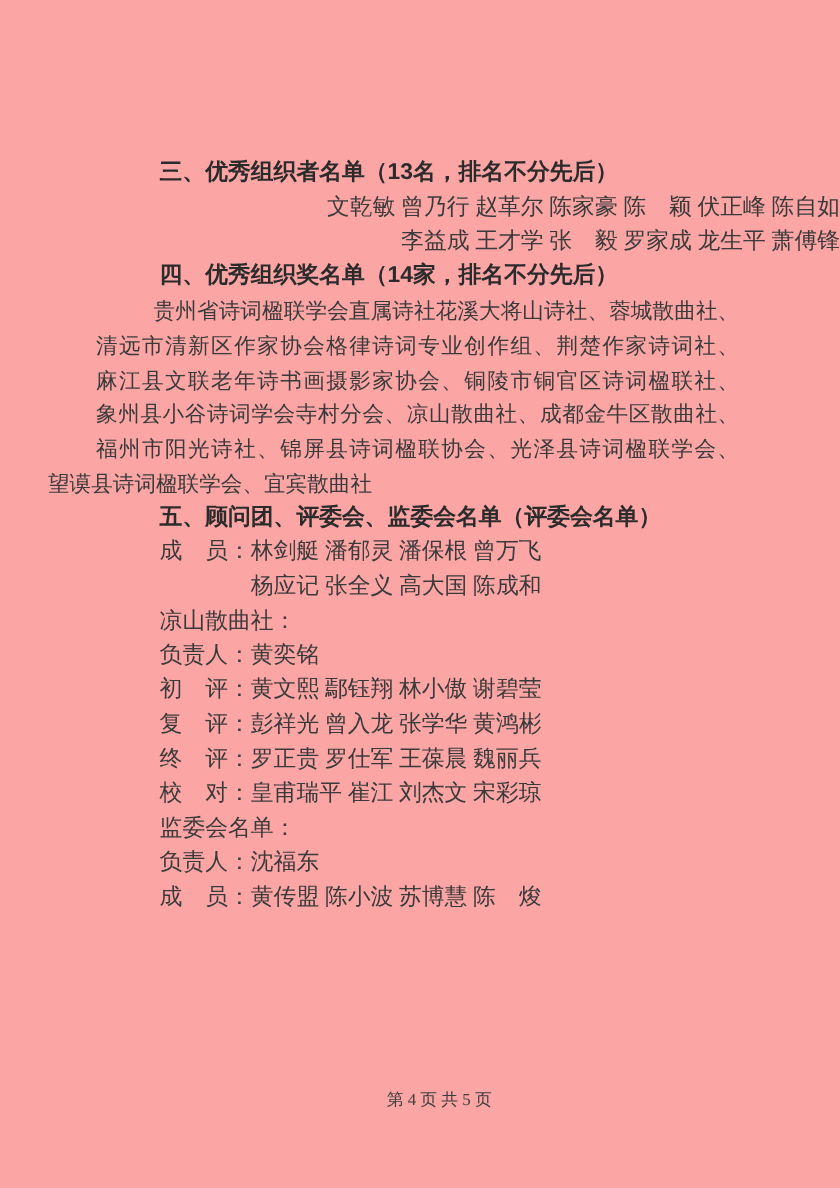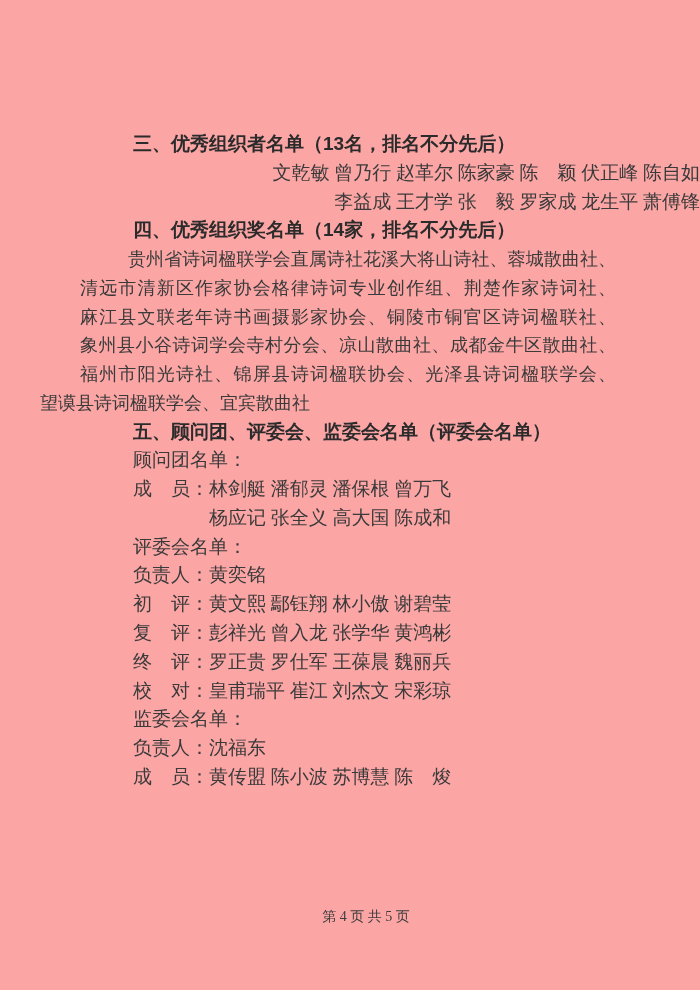--- a/index.html
+++ b/index.html
@@ -85,24 +85,23 @@
     <div class="line names">文乾敏 曾乃行 赵革尔 陈家豪 陈　颖 伏正峰 陈自如</div>
     <div class="line names">李益成 王才学 张　毅 罗家成 龙生平 萧傅锋</div>
     <div class="line heading">四、优秀组织奖名单（14家，排名不分先后）</div>
     <div class="line para para-first">贵州省诗词楹联学会直属诗社花溪大将山诗社、蓉城散曲社、</div>
     <div class="line para">清远市清新区作家协会格律诗词专业创作组、荆楚作家诗词社、</div>
     <div class="line para">麻江县文联老年诗书画摄影家协会、铜陵市铜官区诗词楹联社、</div>
     <div class="line para">象州县小谷诗词学会寺村分会、凉山散曲社、成都金牛区散曲社、</div>
     <div class="line para">福州市阳光诗社、锦屏县诗词楹联协会、光泽县诗词楹联学会、</div>
     <div class="line para-last">望谟县诗词楹联学会、宜宾散曲社</div>
     <div class="line heading">五、顾问团、评委会、监委会名单（评委会名单）</div>
-    <div class="line label">顾问团名单：</div>
     <div class="line label">成　员：林剑艇 潘郁灵 潘保根 曾万飞</div>
     <div class="line cont">杨应记 张全义 高大国 陈成和</div>
-    <div class="line label">评委会名单：</div>
+    <div class="line label">凉山散曲社：</div>
     <div class="line label">负责人：黄奕铭</div>
     <div class="line label">初　评：黄文熙 鄢钰翔 林小傲 谢碧莹</div>
     <div class="line label">复　评：彭祥光 曾入龙 张学华 黄鸿彬</div>
     <div class="line label">终　评：罗正贵 罗仕军 王葆晨 魏丽兵</div>
     <div class="line label">校　对：皇甫瑞平 崔江 刘杰文 宋彩琼</div>
     <div class="line label">监委会名单：</div>
     <div class="line label">负责人：沈福东</div>
     <div class="line label">成　员：黄传盟 陈小波 苏博慧 陈　焌</div>
   </div>
   <div class="footer">第 4 页 共 5 页</div>

